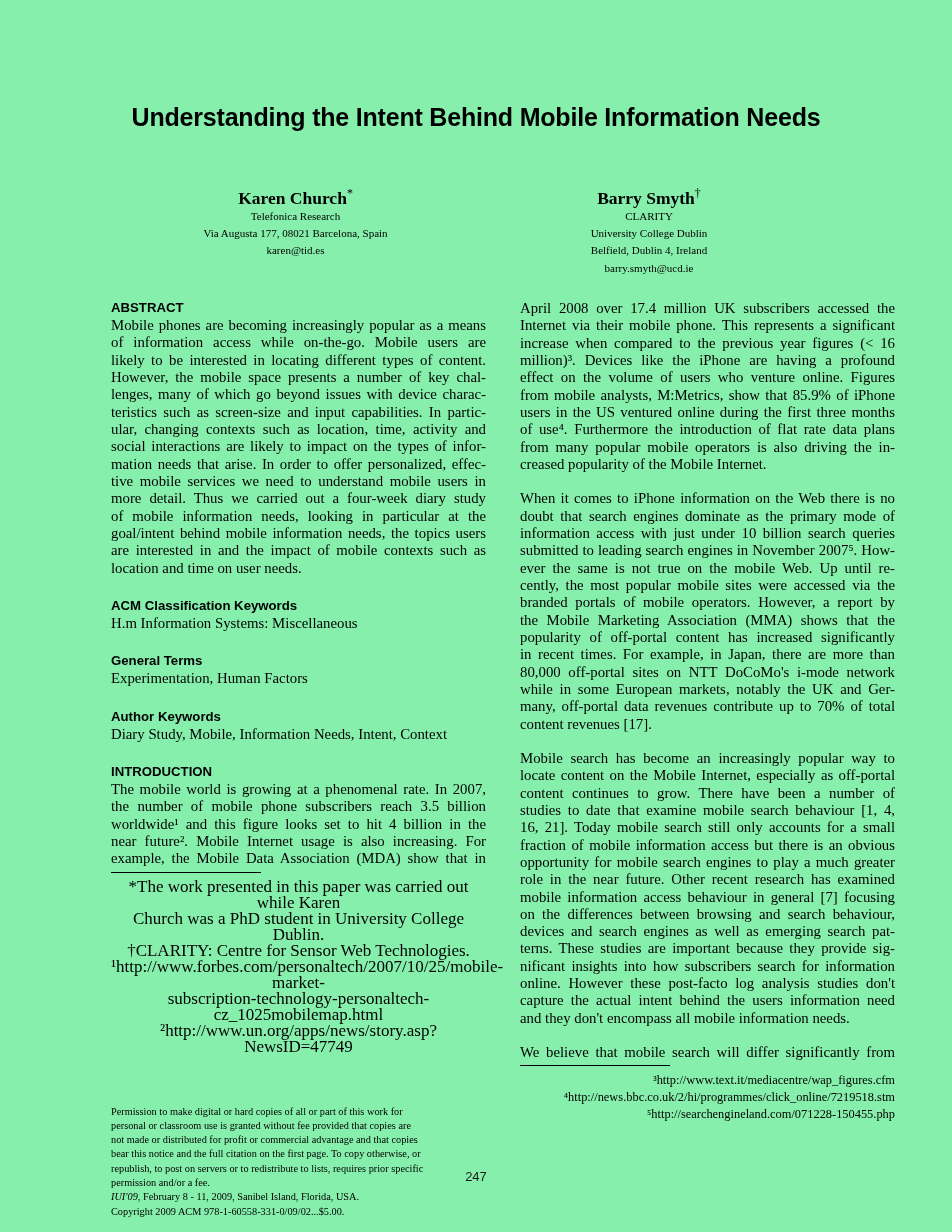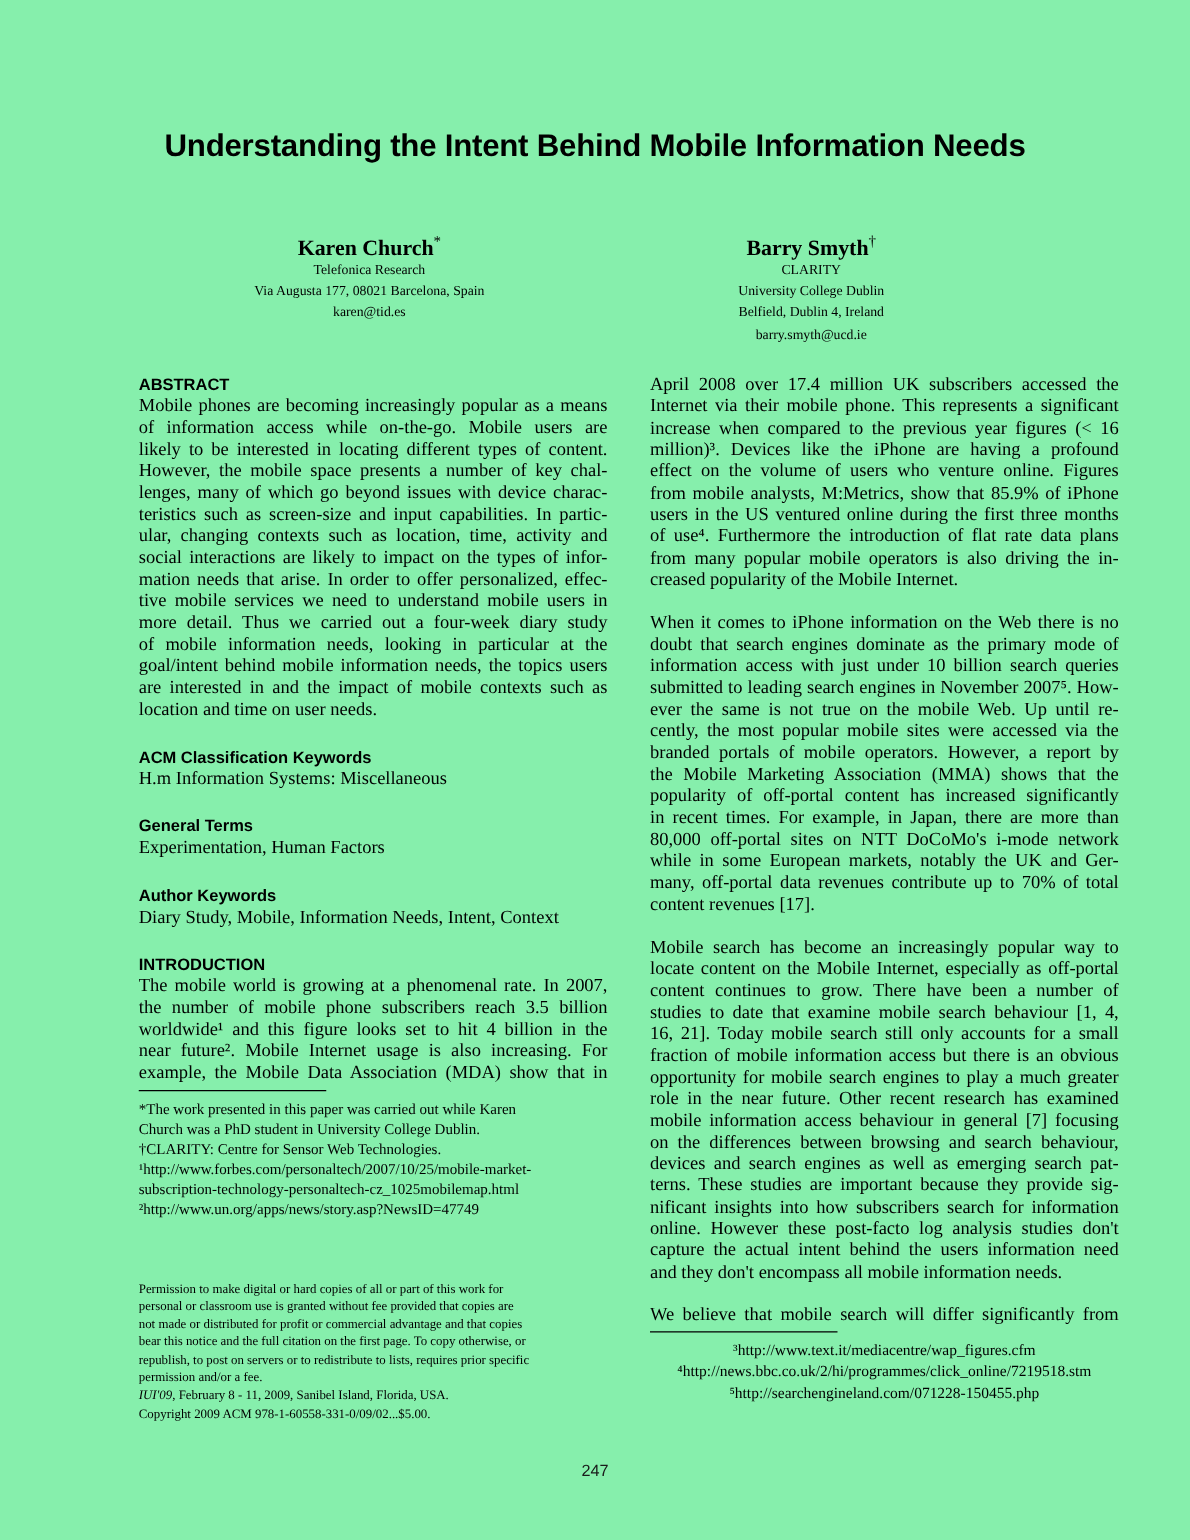--- a/index.html
+++ b/index.html
@@ -25,24 +25,24 @@
   .ln { text-align: justify; text-align-last: justify; }
   .ln.last { text-align-last: left; }
   .head {
     font-family: "Liberation Sans", sans-serif; font-weight: 700;
     font-size: 13.2px; line-height: 16px; margin-top: 21px; padding-bottom: 1px;
   }
   .col-left > section:first-child .head { margin-top: 0; }
   .para { margin-top: 17px; }
   [data-name="body-paragraphs"] .para:first-of-type { margin-top: 0; }
   .fnrule { width: 150px; height: 0; border: 0; border-top: 1.5px solid #000; margin: 4px 0 6px 0; }
-  .fln { font-size: 12px; line-height: 16px; text-align: left; }
+  .fln { font-size: 17px; line-height: 16px; text-align: center; }
   .copyright { margin-top: 50px; }
   .cline { font-size: 10.3px; line-height: 14.3px; text-align: left; }
-  .fln-r { font-size: 12.4px; line-height: 17px; text-align: center; }
+  .fln-r { font-size: 12.4px; line-height: 17px; text-align: right; }
   .pageno {
     position: absolute; top: 1169px; left: 0; width: 100%; text-align: center;
     font-family: "Liberation Sans", sans-serif; font-size: 13px; color: #1a1a1a;
   }
 </style>
 </head>
 <body>
 
 <div class="page" data-name="paper-page">
 

